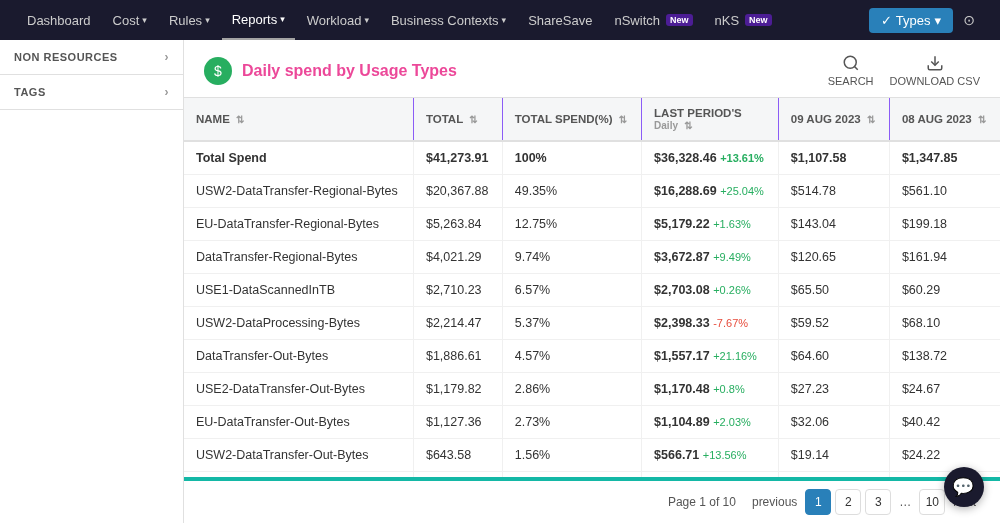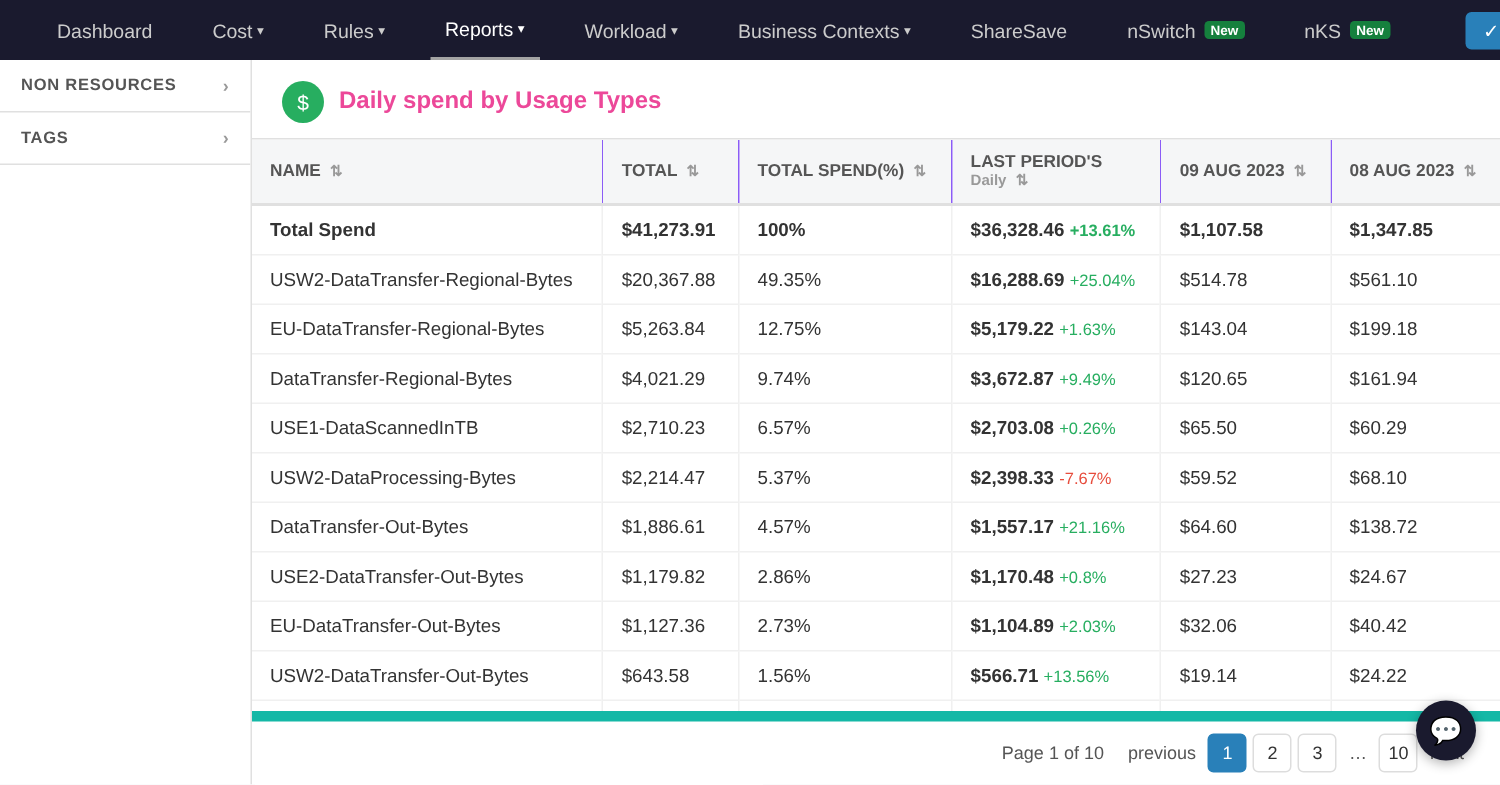--- a/index.html
+++ b/index.html
@@ -4,39 +4,39 @@
   <style>
     * { box-sizing: border-box; margin: 0; padding: 0; }
     body { font-family: -apple-system, BlinkMacSystemFont, 'Segoe UI', sans-serif; font-size: 13px; background: #f5f6f7; color: #333; overflow: hidden; }
     .topnav-item {
       color: #ccc; padding: 0 10px; height: 40px; display: flex; align-items: center;
       cursor: pointer; font-size: 13px; white-space: nowrap; gap: 3px;
     }
     .topnav-item.active { color: #fff; border-bottom: 2px solid #a3a3a3; }
     .topnav-item .chevron { font-size: 9px; }
     .badge-new {
-      background: #15803d; color: #fff; font-size: 9px; font-weight: bold;
+      background: #4c1d95; color: #fff; font-size: 9px; font-weight: bold;
       padding: 1px 4px; border-radius: 3px; margin-left: 3px;
     }
     .tasks-btn {
       background: #2980b9; color: #fff; border: none; border-radius: 4px;
       padding: 5px 12px; cursor: pointer; font-size: 13px; display: flex; align-items: center; gap: 4px;
     }
     .help-btn {
       background: transparent; border: none; color: #ccc; cursor: pointer;
       width: 28px; height: 28px; display: flex; align-items: center; justify-content: center;
       border-radius: 50%; font-size: 14px;
     }
 
     
     .main-layout { display: flex; height: calc(523px - 40px); }
 
     
     .sidebar {
-      width: 168px; background: #fff; border-right: 1px solid #e0e0e0;
+      width: 184px; background: #fff; border-right: 1px solid #e0e0e0;
       overflow-y: auto; flex-shrink: 0;
     }
     .sidebar-section {
       border-bottom: 1px solid #e0e0e0;
     }
     .sidebar-section-header {
       display: flex; align-items: center; justify-content: space-between;
       padding: 10px 14px; cursor: pointer; font-size: 11px; font-weight: 600;
       color: #555; text-transform: uppercase; letter-spacing: 0.5px;
     }
@@ -79,21 +79,21 @@
     tbody tr.total-row td { font-weight: 700; }
     td { padding: 9px 12px; white-space: nowrap; border-right: 1px solid #f0f0f0; }
     td:last-child { border-right: none; }
     .positive { color: #27ae60; font-size: 11px; }
     .negative { color: #e74c3c; font-size: 11px; }
     .spend-label { font-size: 10px; color: #999; }
 
     
     .pagination {
       display: flex; align-items: center; justify-content: flex-end;
-      padding: 8px 20px; border-top: 7px solid #14b8a6; gap: 4px; font-size: 12px;
+      padding: 8px 20px; border-top: 4px solid #14b8a6; gap: 4px; font-size: 12px;
     }
     .page-info { color: #555; margin-right: 8px; }
     .page-btn {
       width: 26px; height: 26px; display: flex; align-items: center; justify-content: center;
       border: 1px solid #ddd; border-radius: 4px; cursor: pointer; background: #fff;
       color: #333; font-size: 12px;
     }
     .page-btn.active { background: #2980b9; color: #fff; border-color: #2980b9; }
     .page-prev-next { background: none; border: none; color: #555; cursor: pointer; font-size: 12px; padding: 0 4px; }
     .page-ellipsis { padding: 0 4px; color: #555; }
@@ -102,21 +102,21 @@
     .chat-bubble {
       position: fixed; bottom: 16px; right: 16px;
       width: 40px; height: 40px; background: #1a1a2e; border-radius: 50%;
       display: flex; align-items: center; justify-content: center;
       cursor: pointer; color: #fff; font-size: 18px; box-shadow: 0 2px 8px rgba(0,0,0,0.3);
     }
   </style>
 </head>
 <body>
 
-<nav style="display:flex;align-items:center;height:40px;background:#1a1a2e;padding:0 28px;gap:20px;">
+<nav style="display:flex;align-items:center;height:40px;background:#1a1a2e;padding:0 17px;gap:2px;">
   <div class="topnav-item">
     <span>Dashboard</span>
   </div>
   <div class="topnav-item">
     <span>Cost</span>
     <span class="chevron">▾</span>
   </div>
   <div class="topnav-item">
     <span>Rules</span>
     <span class="chevron">▾</span>
@@ -173,20 +173,37 @@
   </aside>
 
   <div class="content">
 
     <div class="page-header">
       <div class="page-title-wrap">
         <div class="page-icon">
           <span style="font-size:14px;">$</span>
         </div>
         <span class="page-title">Daily spend by Usage Types</span>
+      </div>
+      <div class="header-actions">
+        <button class="header-action-btn">
+          <svg viewBox="0 0 24 24" fill="none" stroke="currentColor" stroke-width="2">
+            <circle cx="11" cy="11" r="8"></circle>
+              <path d="m21 21-4.35-4.35"></path>
+          </svg>
+          <span>SEARCH</span>
+        </button>
+        <button class="header-action-btn">
+          <svg viewBox="0 0 24 24" fill="none" stroke="currentColor" stroke-width="2">
+            <path d="M21 15v4a2 2 0 0 1-2 2H5a2 2 0 0 1-2-2v-4"></path>
+              <polyline points="7 10 12 15 17 10"></polyline>
+              <line x1="12" y1="15" x2="12" y2="3"></line>
+          </svg>
+          <span>DOWNLOAD CSV</span>
+        </button>
       </div>
     </div>
 
     <div class="table-wrap">
       <table>
         <thead>
           <tr>
             <th>
               <span>NAME</span>
               <span class="sort-icon">⇅</span>

